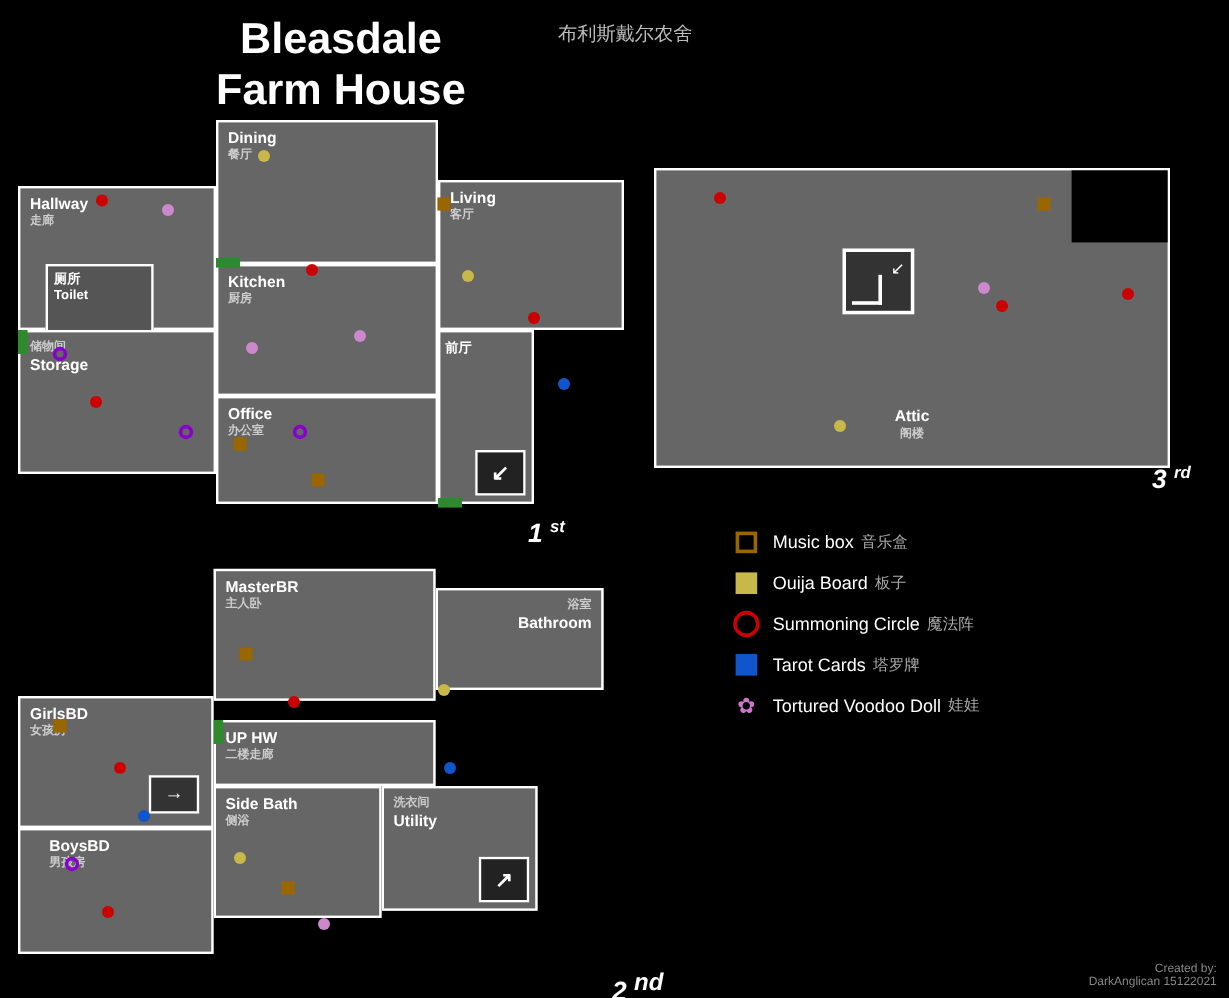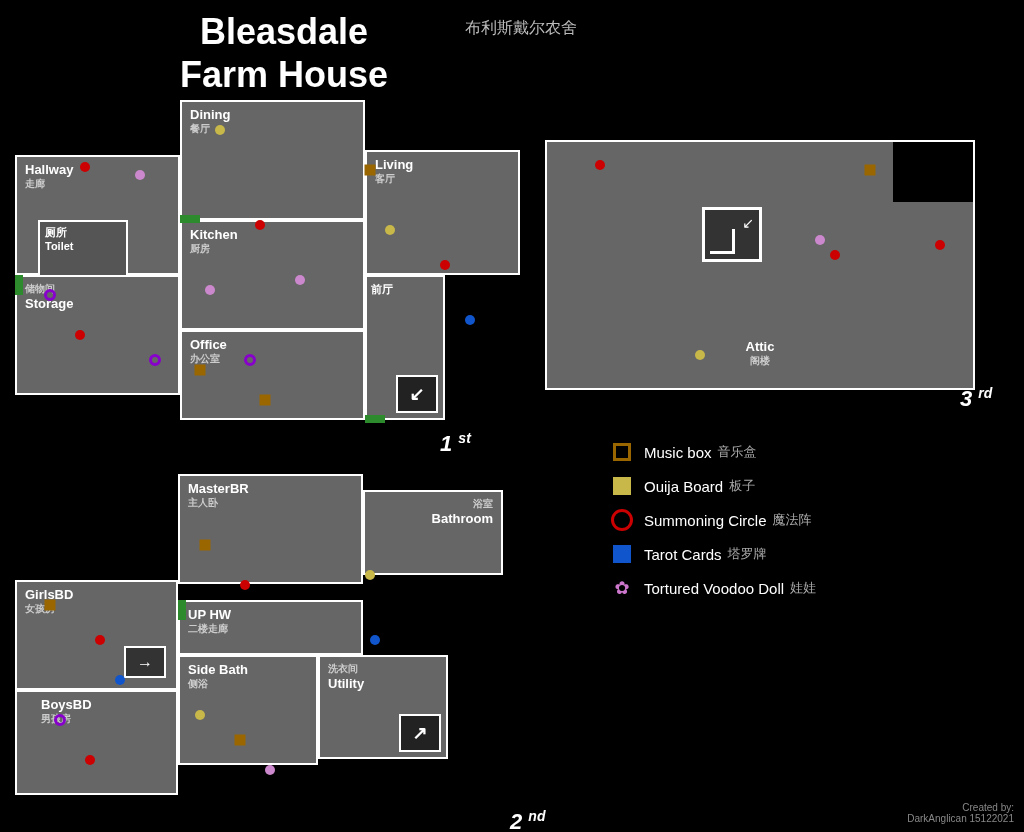--- a/index.html
+++ b/index.html
@@ -368,21 +368,21 @@
   </div>
 
   <div class="stair-box" style="position:absolute; bottom:5px; right:5px; width:42px; height:38px;">
     <span style="font-size:18px;">↗</span>
   </div>
 </div>
 
 <div class="green-line" style="left:178px; top:600px; width:8px; height:20px;"></div>
 
 <div class="floor-label" style="left:510px; top:808px;">
-  2 <sup style="font-size:14px;margin-top:20px;">nd</sup>
+  2 <sup style="font-size:20px;margin-top:20px;">nd</sup>
 </div>
 
 <div class="legend">
 
 
   <div class="legend-item">
     <div class="legend-icon">
       <div class="legend-square" style="border-color:#996600;"></div>
     </div>
     <span class="legend-text">Music box</span>

